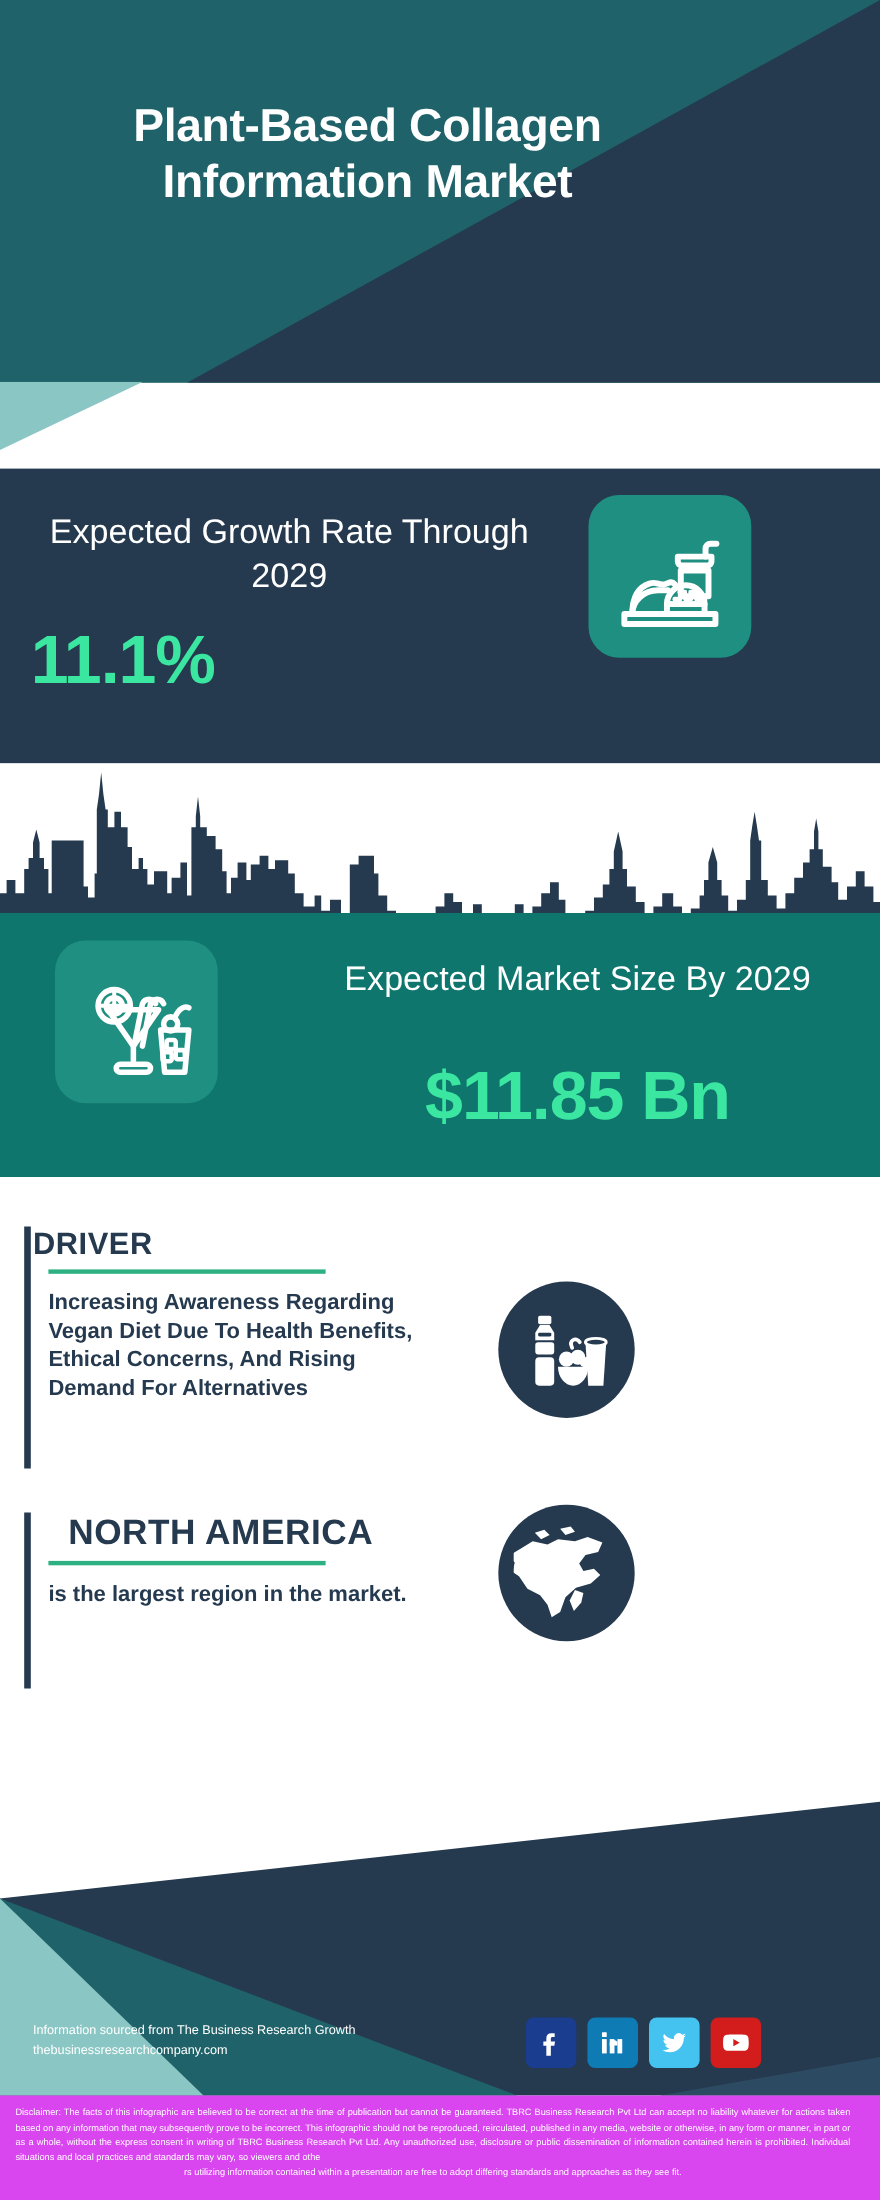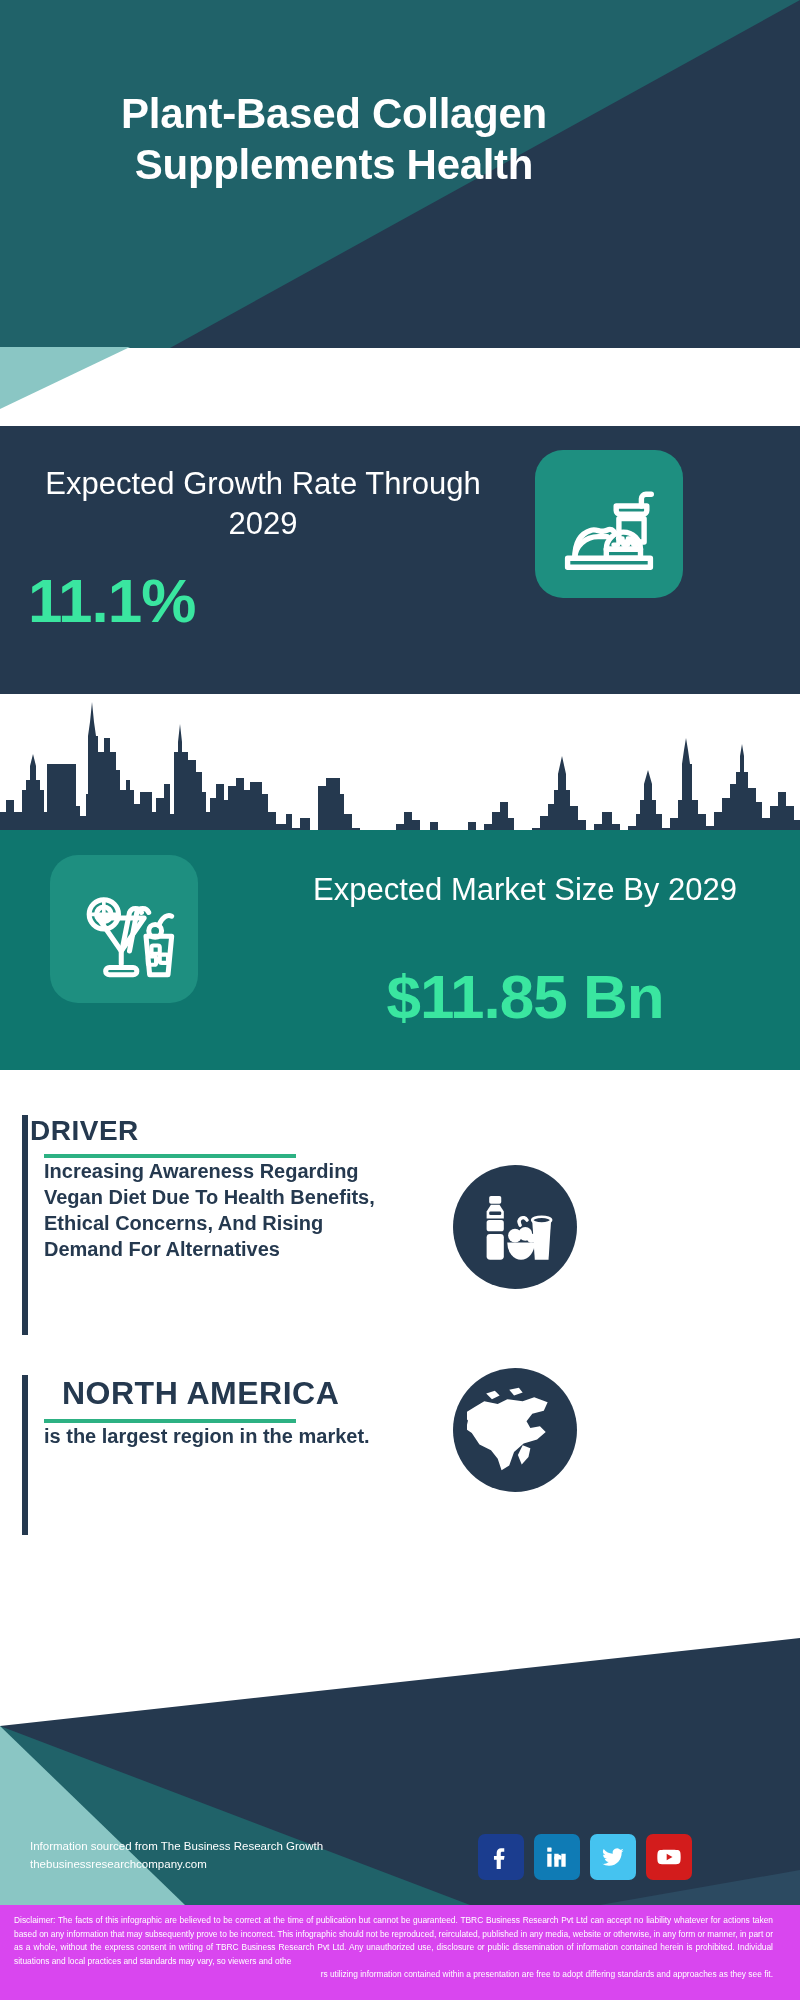--- a/index.html
+++ b/index.html
@@ -88,21 +88,21 @@
   .panel-bar {
     position:absolute; left:0; top:0; width:6px; background:#25394f;
   }
   .panel-head {
     color:#25394f; font-weight:bold; letter-spacing:0.5px;
   }
   .panel-rule {
     height:4px; background:#2db183; margin-top:7px;
   }
   .panel-body {
-    color:#25394f; font-weight:bold; line-height:1.30; 
+    color:#25394f; font-weight:bold; line-height:1.30; margin-top:13px;
   }
 
   
   .p-driver { left:22px; top:1115px; width:380px; height:220px; }
   .p-driver .panel-bar { height:220px; }
   .p-driver .panel-head { margin-left:8px; font-size:28px; }
   .p-driver .panel-rule { margin-left:22px; width:252px; }
   .p-driver .panel-body { margin-left:22px; font-size:20px; width:355px; }
 
   
@@ -145,32 +145,32 @@
   .s-yt { background:#d31c1c; }
 
   .disclaimer {
     position:absolute; left:0; top:1905px; width:800px; height:95px;
     background:#d946ef; z-index:9;
     padding:9px 27px 0 14px;
     color:#ffffff; font-size:8.4px; line-height:1.62;
     text-align:justify;
     font-family:"Liberation Sans", sans-serif;
   }
-  .disclaimer .last { text-align:right; }
+  .disclaimer .last { text-align:center; }
 </style>
 </head>
 <body>
 
 <div class="header">
   <svg class="header-diag" viewBox="0 0 800 348" preserveAspectRatio="none">
     <polygon points="800,0 800,348 170,348" fill="#25394f"></polygon>
   </svg>
   <div class="header-title">
     <div>Plant-Based Collagen</div>
-    <div>Supplements Health</div>
+    <div>Information Market</div>
   </div>
 </div>
 <svg class="header-tri" viewBox="0 0 130 62" preserveAspectRatio="none">
   <polygon points="0,0 130,0 0,62" fill="#8ac6c4"></polygon>
 </svg>
 
 <div class="growth">
   <div class="growth-text">Expected Growth Rate Through 2029</div>
   <div class="growth-value">11.1%</div>
 </div>

